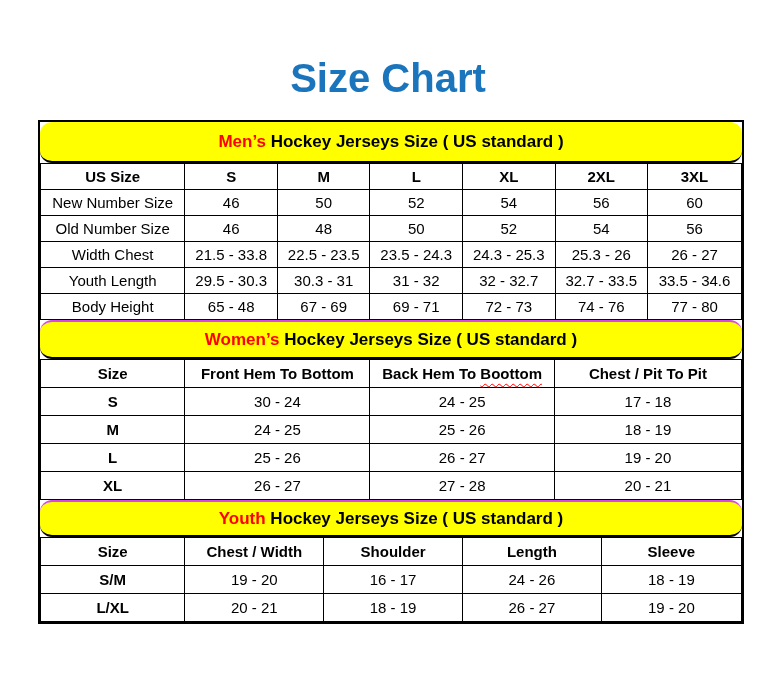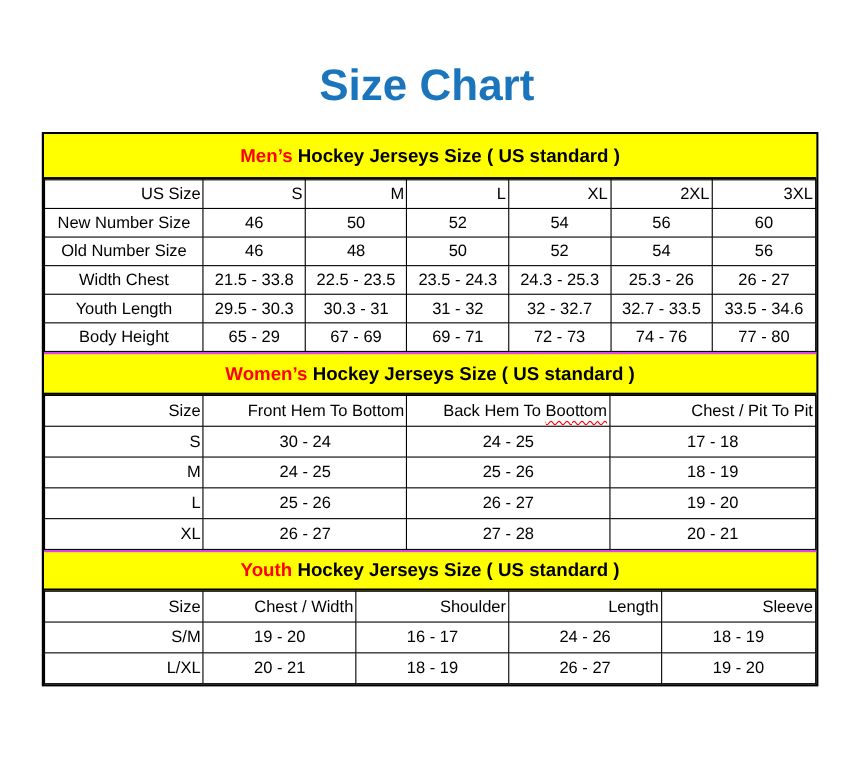--- a/index.html
+++ b/index.html
@@ -10,36 +10,36 @@
   .title{
     margin:60px 0 0 0;text-align:center;
     color:#1B75BC;font-size:40px;font-weight:bold;line-height:36px;
   }
   .chart{
     margin:24px 0 0 38px;width:702px;
     border:2px solid #000000;background:#FFFFFF;
   }
   .band{
     background:#FFFF00;text-align:center;
-    font-size:17px;font-weight:bold;line-height:19px;
+    font-size:17px;font-weight:bold;line-height:19px;border-radius:12px;
   }
   .band-men{padding:10px 0;}
   .band-mid{border-top:2px solid #d946ef;border-bottom:0;}
   .band-women{padding:8px 0;}
   .band-youth{padding:7px 12px;}
   .band .hl{color:#FF0000;}
   .band{border-bottom:2px solid #000000;}
   table{
     width:100%;border-collapse:collapse;table-layout:fixed;
   }
   th,td{
     border:1px solid #000000;text-align:center;vertical-align:middle;
     font-size:15px;padding:4px 2px;overflow:hidden;white-space:nowrap;
   }
-  th{font-weight:normal;text-align:right;}
+  th{font-weight:bold;}
   td{font-weight:normal;}
   .women-table th,.women-table td,.youth-table th,.youth-table td{padding:5px 2px;}
   .misspell{
     text-decoration:underline;
     text-decoration-style:wavy;
     text-decoration-color:#FF0000;
     text-decoration-thickness:1px;
     text-underline-offset:4px;
   }
 </style>
@@ -107,21 +107,21 @@
         <td>Youth Length</td>
         <td>29.5 - 30.3</td>
         <td>30.3 - 31</td>
         <td>31 - 32</td>
         <td>32 - 32.7</td>
         <td>32.7 - 33.5</td>
         <td>33.5 - 34.6</td>
       </tr>
       <tr>
         <td>Body Height</td>
-        <td>65 - 29</td>
+        <td>65 - 48</td>
         <td>67 - 69</td>
         <td>69 - 71</td>
         <td>72 - 73</td>
         <td>74 - 76</td>
         <td>77 - 80</td>
       </tr>
     </tbody>
       </table>
 
     <div class="band band-mid band-women">

